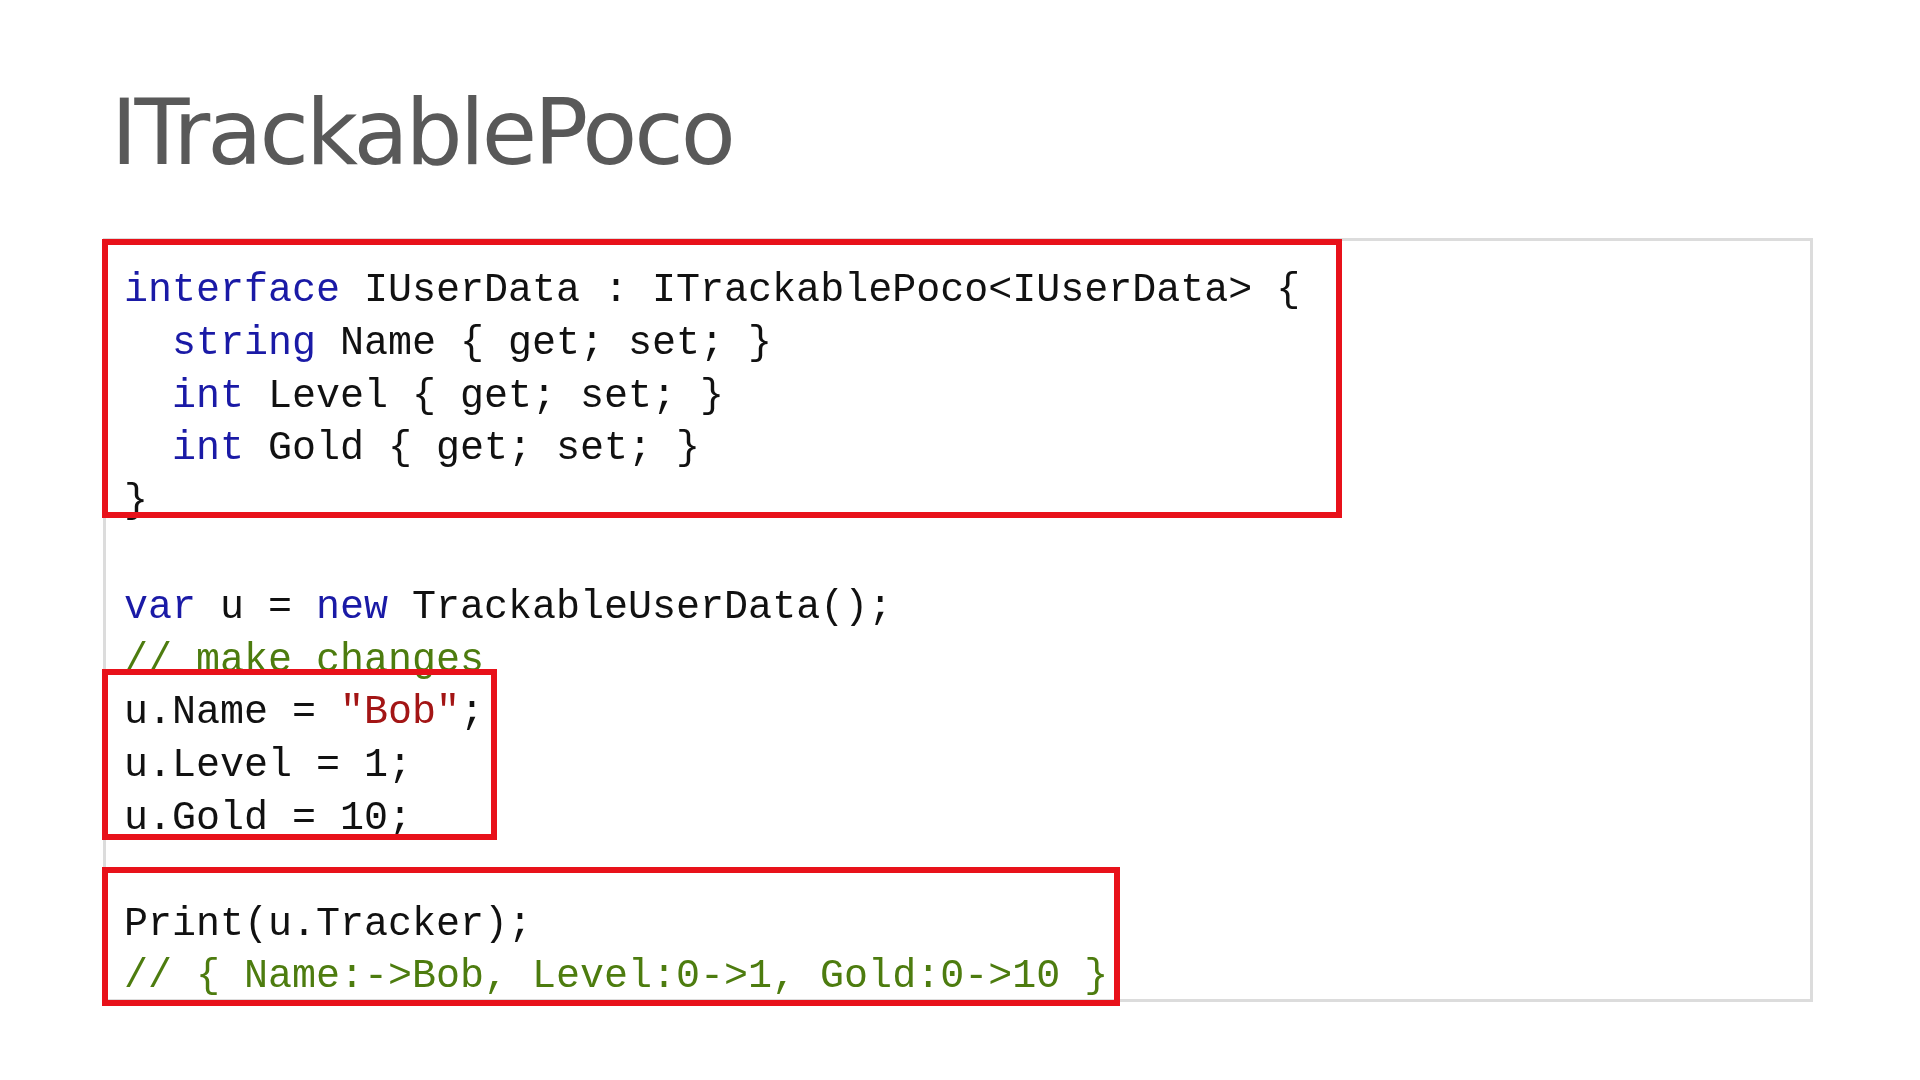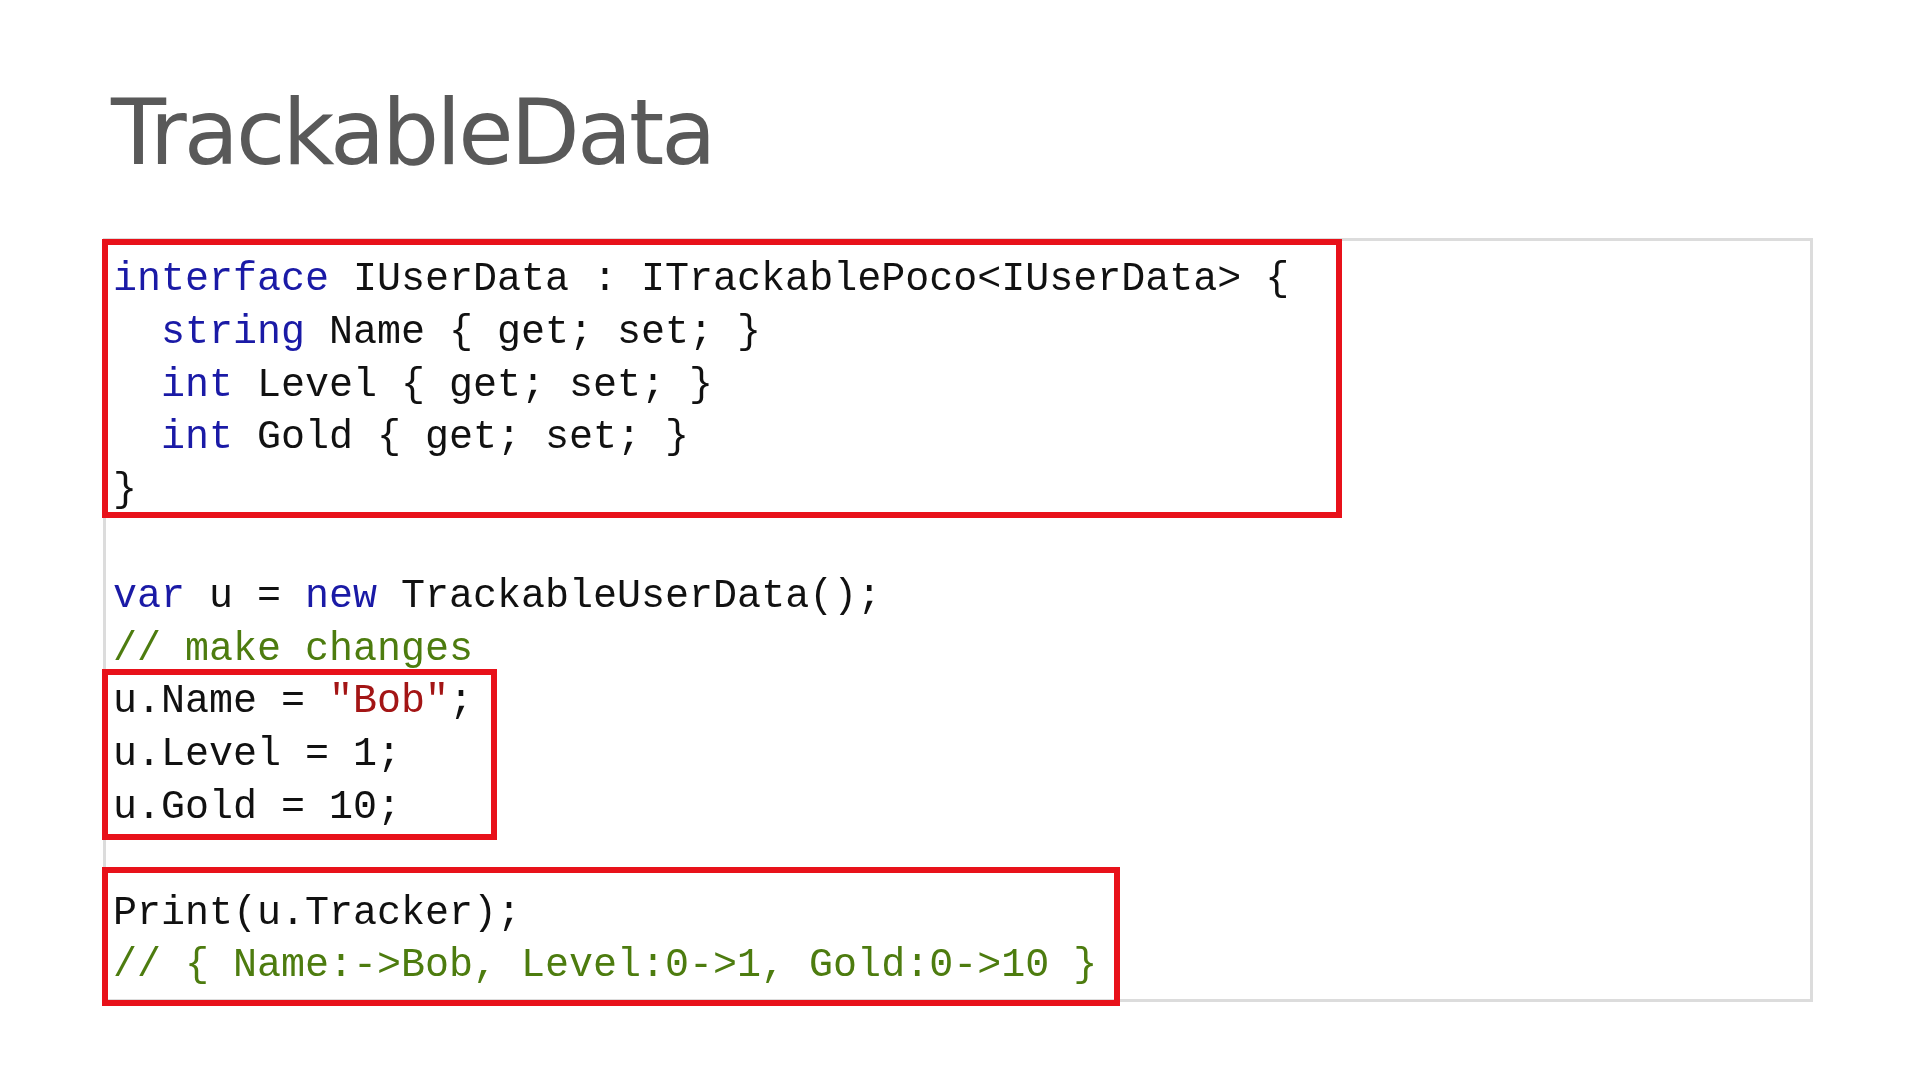--- a/index.html
+++ b/index.html
@@ -9,37 +9,37 @@
     font-family: "DejaVu Sans", sans-serif; font-size: 90px; line-height: 110px;
     color: #595959; letter-spacing: -3px; font-weight: normal; margin: 0;
   }
   .code-panel {
     position: absolute; left: 103px; top: 238px; width: 1710px; height: 764px;
     border: 3px solid #dcdcdc; box-sizing: border-box; background: #ffffff;
   }
   .code {
     position: absolute; left: 112px; top: 253px;
     font-family: "Liberation Mono", monospace; font-size: 40px; line-height: 52.8px;
-    color: #111111; white-space: pre; margin: 1px;
+    color: #111111; white-space: pre; margin: 12px;
   }
   .code .line { display: block; height: 52.8px; }
   .kw { color: #1a1aa6; }
   .cm { color: #4d7c0f; }
   .str { color: #a31515; }
   .hl {
     position: absolute; border: 6px solid #e8111a; box-sizing: border-box;
   }
   .hl-1 { left: 102px; top: 239px; width: 1240px; height: 279px; }
   .hl-2 { left: 102px; top: 669px; width: 395px; height: 171px; }
   .hl-3 { left: 102px; top: 867px; width: 1018px; height: 139px; }
 </style>
 </head>
 <body>
 
-<h1 class="title">TrackableData</h1>
+<h1 class="title">ITrackablePoco</h1>
 
 <div class="code-panel"></div>
 
 <pre class="code"><span class="line"><span class="kw">interface</span><span> IUserData : ITrackablePoco&lt;IUserData&gt; {</span></span><span class="line"><span>  </span><span class="kw">string</span><span> Name { get; set; }</span></span><span class="line"><span>  </span><span class="kw">int</span><span> Level { get; set; }</span></span><span class="line"><span>  </span><span class="kw">int</span><span> Gold { get; set; }</span></span><span class="line">}</span><span class="line"> </span><span class="line"><span class="kw">var</span><span> u = </span><span class="kw">new</span><span> TrackableUserData();</span></span><span class="line cm">// make changes</span><span class="line"><span>u.Name = </span><span class="str">"Bob"</span><span>;</span></span><span class="line">u.Level = 1;</span><span class="line">u.Gold = 10;</span><span class="line"> </span><span class="line">Print(u.Tracker);</span><span class="line cm">// { Name:-&gt;Bob, Level:0-&gt;1, Gold:0-&gt;10 }</span></pre>
 
 <div class="hl hl-1"></div>
 <div class="hl hl-2"></div>
 <div class="hl hl-3"></div>
 
 </body></html>

